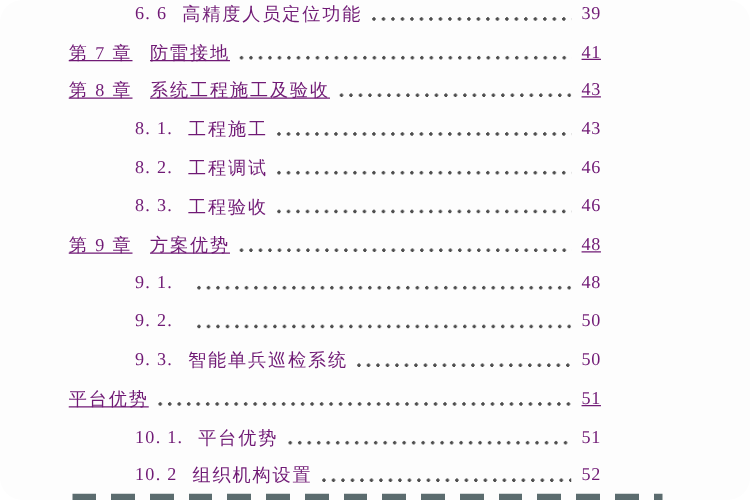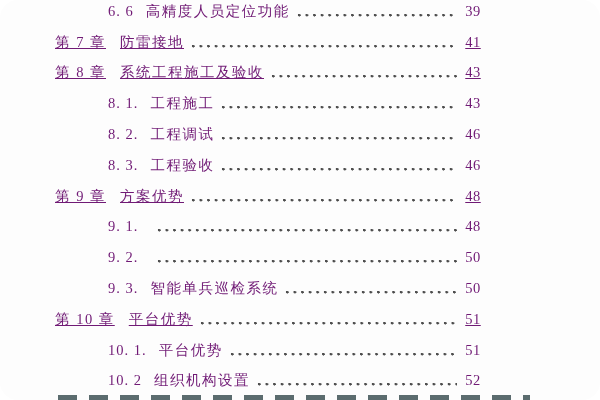--- a/index.html
+++ b/index.html
@@ -119,21 +119,20 @@
         <div class="leader"></div>
         <span class="pagenum">50</span>
       </div>
       <div class="row lvl-section">
         <span class="num">9. 3.</span>
         <span class="title">智能单兵巡检系统</span>
         <div class="leader"></div>
         <span class="pagenum">50</span>
       </div>
       <div class="row lvl-chapter">
-        <span class="num">第 10 章</span>
         <span class="title">平台优势</span>
         <div class="leader"></div>
         <span class="pagenum">51</span>
       </div>
       <div class="row lvl-section">
         <span class="num">10. 1.</span>
         <span class="title">平台优势</span>
         <div class="leader"></div>
         <span class="pagenum">51</span>
       </div>

